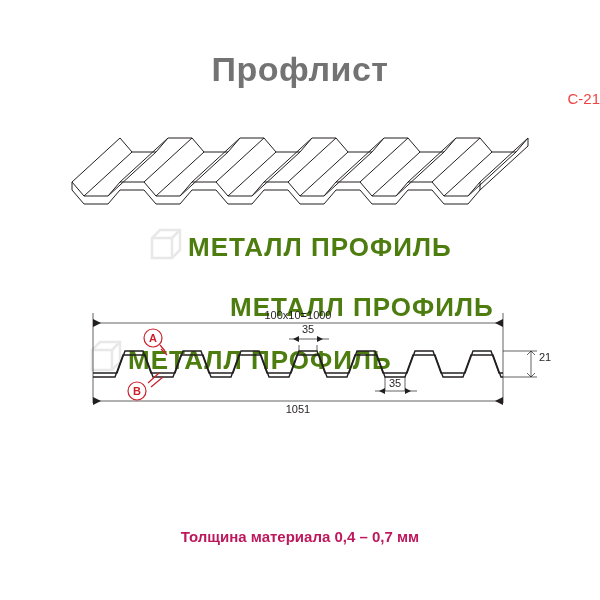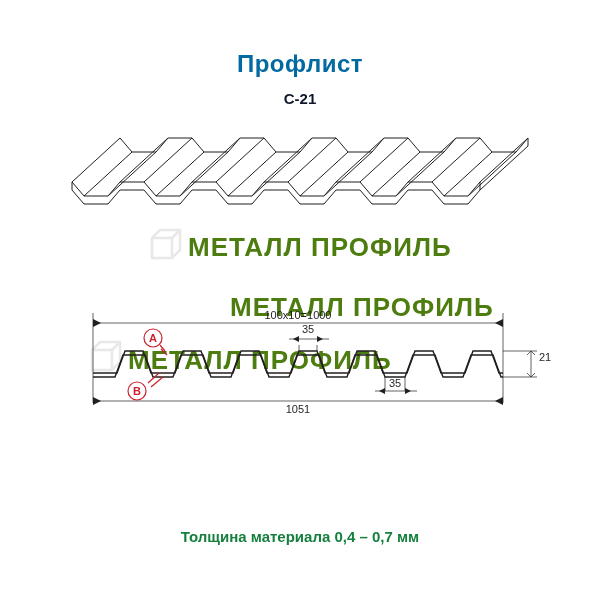--- a/index.html
+++ b/index.html
@@ -18,34 +18,34 @@
   .page {
     position: absolute;
     inset: 0;
   }
   .title {
     position: absolute;
     top: 50px;
     left: 0;
     right: 0;
     text-align: center;
-    font-size: 24px;
+    font-size: 34px;
     font-weight: bold;
     letter-spacing: 0.5px;
-    color: #0369a1;
+    color: #737373;
   }
   .subtitle {
     position: absolute;
     top: 90px;
     left: 0;
     right: 0;
-    text-align: center;
+    text-align: right;
     font-size: 15px;
-    font-weight: bold;
-    color: #0f172a;
+    font-weight: normal;
+    color: #ef4444;
   }
   .iso-wrap {
     position: absolute;
     top: 130px;
     left: 60px;
     width: 480px;
     height: 120px;
   }
   .tech-wrap {
     position: absolute;
@@ -55,21 +55,21 @@
     height: 130px;
   }
   .footer {
     position: absolute;
     top: 528px;
     left: 0;
     right: 0;
     text-align: center;
     font-size: 15px;
     font-weight: bold;
-    color: #15803d;
+    color: #be185d;
   }
   .wm {
     position: absolute;
     pointer-events: none;
     color: #4d7c0f;
     font-size: 26px;
     font-weight: bold;
     letter-spacing: 1px;
     white-space: nowrap;
     font-family: "Liberation Sans", sans-serif;

